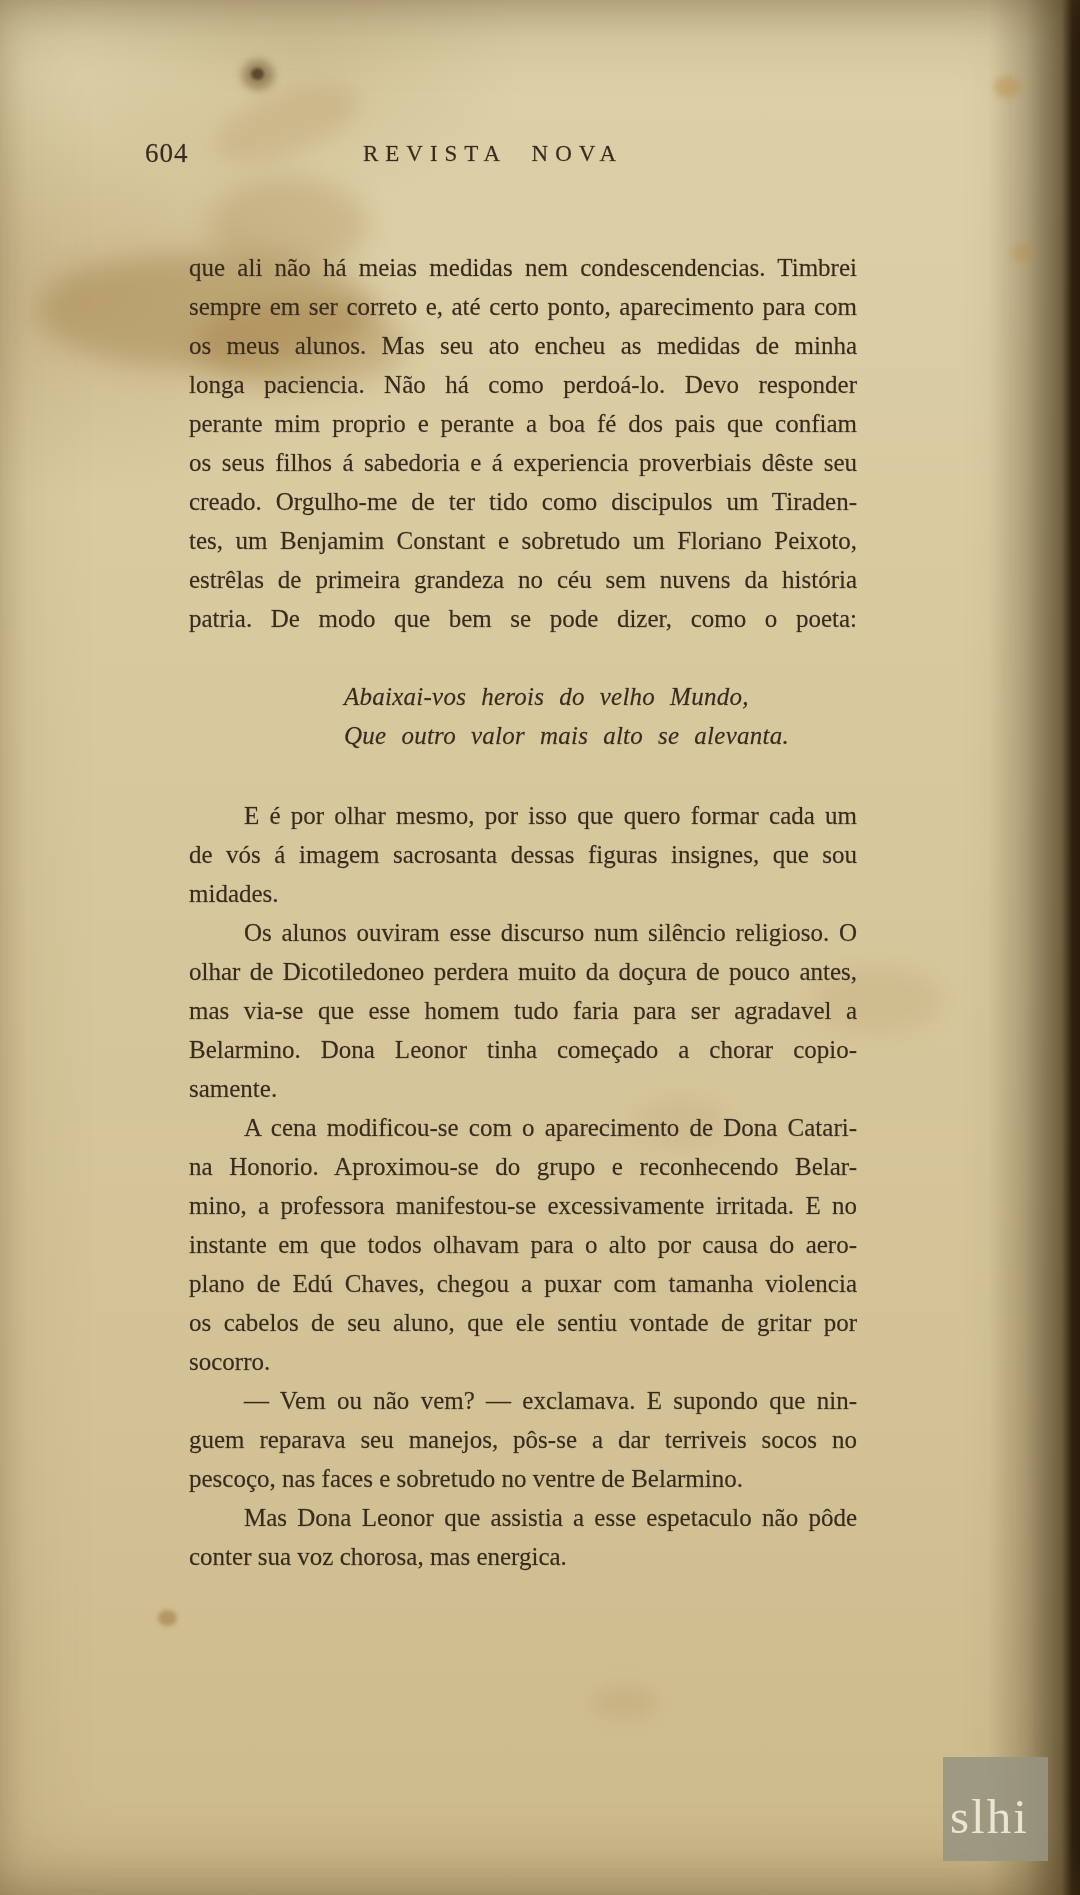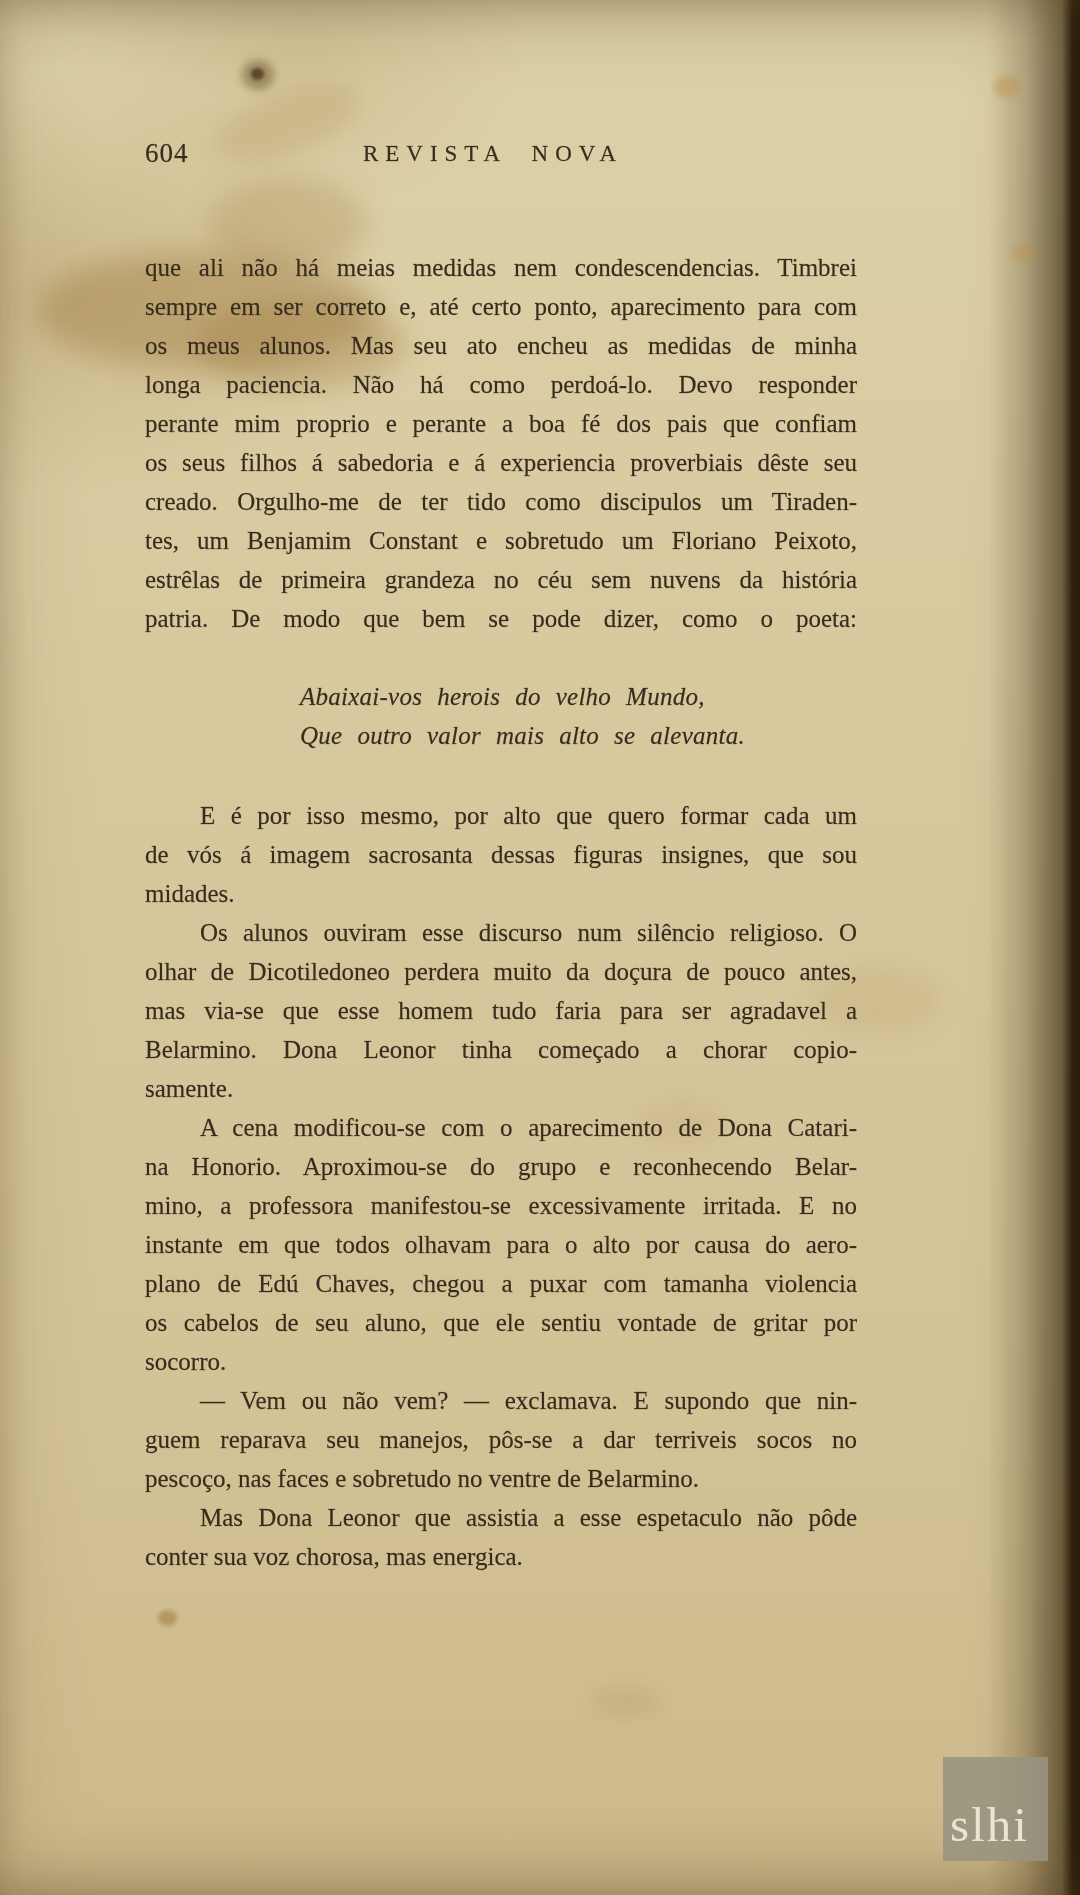--- a/index.html
+++ b/index.html
@@ -47,31 +47,31 @@
   .st9 {left:636px; top:1100px; width:90px; height:44px; background:rgba(158,120,60,0.10);filter:blur(10px);}
   
   .page-header{position:absolute;left:145px;top:136px;width:712px;height:40px;}
   .page-number{position:absolute;left:0;top:2px;font-size:27px;letter-spacing:1px;}
   .journal-title{
     position:absolute;left:0;right:16px;top:5px;text-align:center;
     font-size:23px;letter-spacing:7px;word-spacing:13px;
   }
   
   .text-block{position:absolute;left:145px;top:248px;width:712px;font-size:25px;}
-  .line{line-height:39px;min-height:39px;}
+  .line{line-height:39px;min-height:39px;margin-left:44px;}
   .just{text-align:justify;text-align-last:justify;}
   .first{text-indent:55px;}
   .verse{margin:39px 0 41px 155px;font-style:italic;}
   .verse .line{word-spacing:0.34em;letter-spacing:0.01em;}
   
   .watermark{
     position:absolute;left:943px;top:1757px;width:105px;height:104px;
     background:var(--watermark-box);
     display:flex;align-items:flex-end;
-    padding:0 0 16px 7px;box-sizing:border-box;
+    padding:0 0 24px 7px;box-sizing:border-box;
     -webkit-text-stroke:0;
   }
   .watermark span{
     font-family:"Liberation Serif","DejaVu Serif",serif;
     font-size:49px;line-height:40px;letter-spacing:2px;
     color:var(--watermark-text);
   }
 </style>
 </head>
 <body>
@@ -107,21 +107,21 @@
         <div class="line just">creado. Orgulho-me de ter tido como discipulos um Tiraden-</div>
         <div class="line just">tes, um Benjamim Constant e sobretudo um Floriano Peixoto,</div>
         <div class="line just">estrêlas de primeira grandeza no céu sem nuvens da história</div>
         <div class="line just">patria. De modo que bem se pode dizer, como o poeta:</div>
       </div>
       <div class="para verse">
         <div class="line">Abaixai-vos herois do velho Mundo,</div>
         <div class="line">Que outro valor mais alto se alevanta.</div>
       </div>
       <div class="para prose">
-        <div class="line just first">E é por isso mesmo, por alto que quero formar cada um</div>
+        <div class="line just first">E é por olhar mesmo, por isso que quero formar cada um</div>
         <div class="line just">de vós á imagem sacrosanta dessas figuras insignes, que sou</div>
         <div class="line">midades.</div>
       </div>
       <div class="para prose">
         <div class="line just first">Os alunos ouviram esse discurso num silêncio religioso. O</div>
         <div class="line just">olhar de Dicotiledoneo perdera muito da doçura de pouco antes,</div>
         <div class="line just">mas via-se que esse homem tudo faria para ser agradavel a</div>
         <div class="line just">Belarmino. Dona Leonor tinha começado a chorar copio-</div>
         <div class="line">samente.</div>
       </div>

